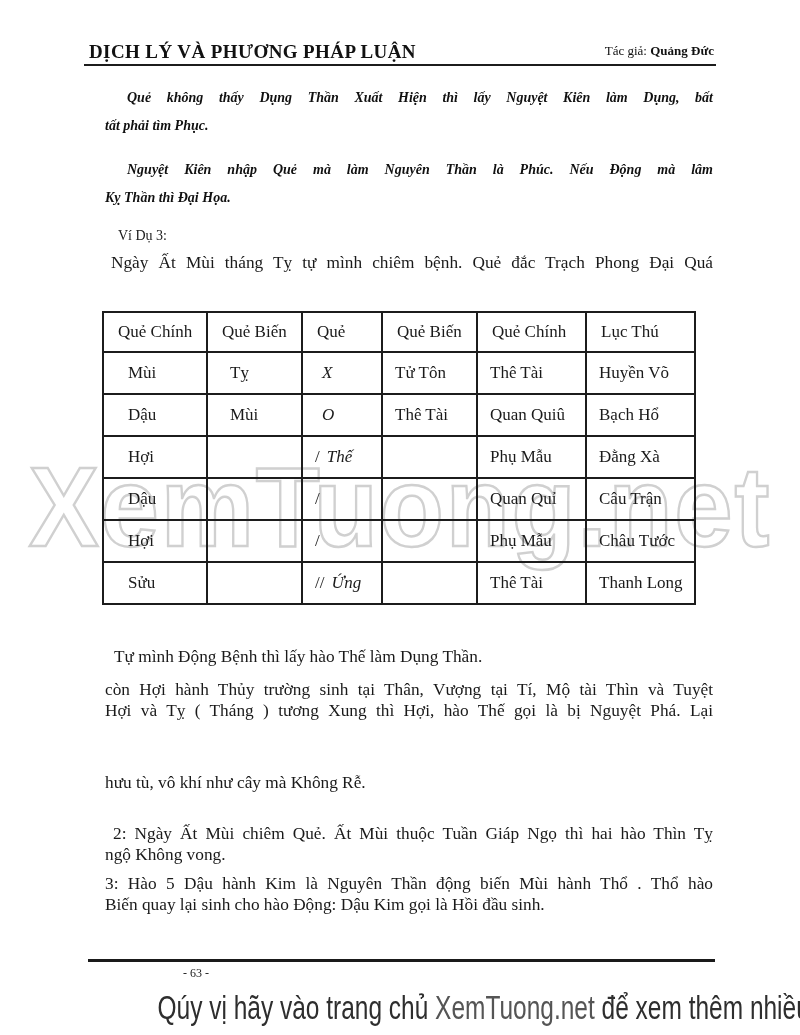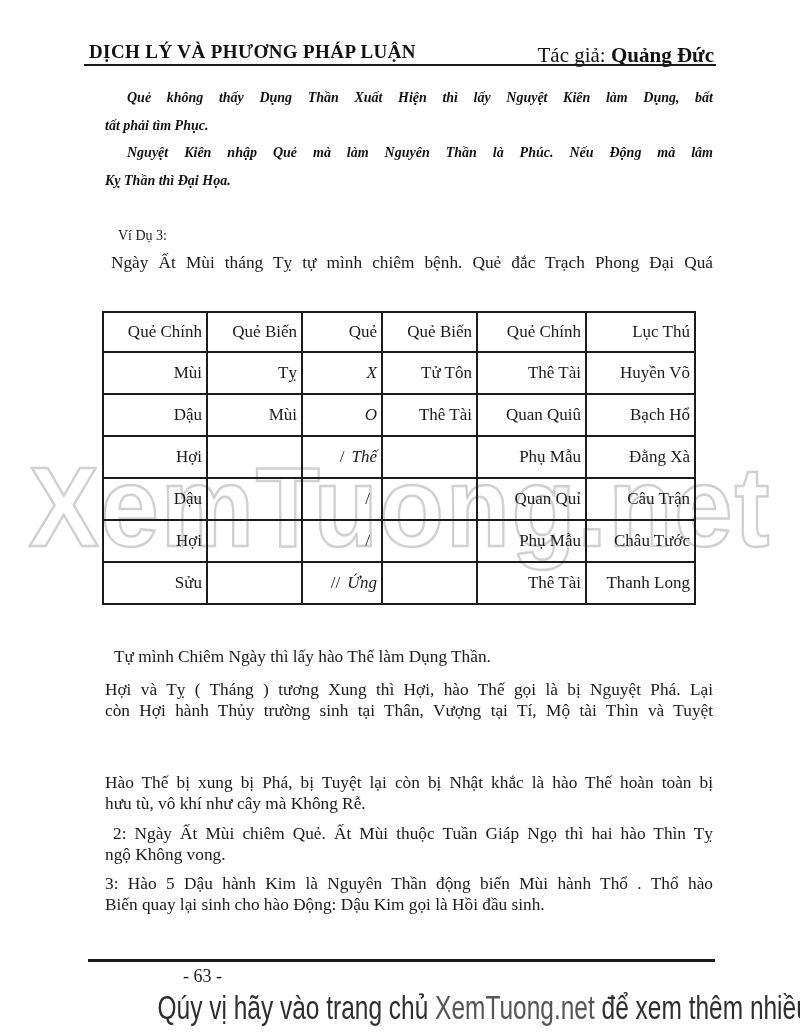--- a/index.html
+++ b/index.html
@@ -14,21 +14,21 @@
     color: #1a1a1a;
   }
   
   .hdr-title {
     position: absolute; left: 89px; top: 41px;
     font-size: 19px; font-weight: 700; letter-spacing: 0.4px;
     color: #111;
   }
   .hdr-author {
     position: absolute; right: 86px; top: 43px;
-    font-size: 21px; color: #111; white-space: nowrap;
+    font-size: 13px; color: #111; white-space: nowrap;
   }
   .hdr-author .bold { font-weight: 700; }
   .hdr-rule {
     position: absolute; left: 84px; top: 64px;
     width: 632px; height: 2px; background: #1c1c1c;
   }
   
   .para { position: absolute; left: 105px; width: 608px; }
   .line {
     text-align: justify; text-align-last: justify;
@@ -41,21 +41,21 @@
   .heading-line { font-size: 14px; line-height: 24px; }
   
   .hex-table {
     position: absolute; left: 102px; top: 311px;
     border-collapse: collapse; table-layout: fixed; width: 592px;
     font-size: 17px; background: transparent;
     z-index: 2;
   }
   .hex-table th, .hex-table td {
     border: 2px solid #1c1c1c; font-weight: 400;
-    vertical-align: middle; text-align: right;
+    vertical-align: middle; text-align: left;
     padding: 0 4px 0 12px; overflow: hidden;
   }
   .hex-table thead tr { height: 40px; }
   .hex-table tbody tr { height: 42px; }
   .hex-table th { padding-left: 14px; }
   .hex-table td.c1 { padding-left: 24px; }
   .hex-table td.c2 { padding-left: 22px; }
   .hex-table .word { font-style: italic; margin-left: 7px; }
   
   .watermark {
@@ -68,21 +68,21 @@
     z-index: 1; pointer-events: none;
   }
   .content-layer { position: relative; z-index: 2; }
   
   .ft-rule {
     position: absolute; left: 88px; top: 959px;
     width: 627px; height: 3px; background: #1a1a1a;
   }
   .page-num {
     position: absolute; left: 183px; top: 966px;
-    font-size: 18px; color: #1a1a1a;
+    font-size: 12px; color: #1a1a1a;
   }
   .banner {
     position: absolute; left: 0; top: 988px; width: 800px;
     text-align: center; white-space: nowrap;
   }
   .banner-text {
     display: inline-block;
     transform: scaleX(0.72); transform-origin: center;
     font-family: "Liberation Sans", "DejaVu Sans", sans-serif;
     font-size: 34px; color: #2e2e2e; letter-spacing: 0;
@@ -102,21 +102,21 @@
     <div class="hdr-author">
       <span>Tác giả:</span>
       <span class="bold">Quảng Đức</span>
     </div>
     <div class="hdr-rule"></div>
 
     <div class="para intro-para" style="top:84px">
       <div class="line" style="padding-left:22px">Quẻ không thấy Dụng Thần Xuất Hiện thì lấy Nguyệt Kiên làm Dụng, bất</div>
       <div class="line last">tất phải tìm Phục.</div>
     </div>
-    <div class="para intro-para" style="top:139px">
+    <div class="para intro-para" style="top:156px">
       <div class="line" style="padding-left:22px">Nguyệt Kiên nhập Quẻ mà làm Nguyên Thần là Phúc. Nếu Động mà lâm</div>
       <div class="line last">Kỵ Thần thì Đại Họa.</div>
     </div>
 
     <div class="para heading-line" style="top:224px">
       <div class="line last" style="padding-left:13px">Ví Dụ 3:</div>
     </div>
     <div class="para body-para" style="top:252px">
       <div class="line" style="padding-left:6px"><span class="it">Ngày Ất Mùi tháng Tỵ</span><span>  tự mình chiêm bệnh. Quẻ đắc </span><span class="it">Trạch Phong Đại Quá</span></div>
     </div>
@@ -186,30 +186,29 @@
           <td class="c2"></td>
           <td><span>//</span><span class="word">Ứng</span></td>
           <td></td>
           <td>Thê Tài</td>
           <td>Thanh Long</td>
         </tr>
       </tbody>
     </table>
 
     <div class="para body-para" style="top:646px">
-      <div class="line last" style="padding-left:9px"><span>Tự mình </span><span class="it">Chiêm Ngày</span><span> thì lấy hào </span><span class="it">Thế làm Dụng Thần.</span></div>
+      <div class="line last" style="padding-left:9px"><span>Tự mình </span><span class="it">Động Bệnh</span><span> thì lấy hào </span><span class="it">Thế làm Dụng Thần.</span></div>
     </div>
 
     <div class="para body-para" style="top:679px">
+      <div class="line"><span>còn </span><span class="it">Hợi hành Thủy trường sinh tại Thân, Vượng tại Tí, Mộ tài Thìn và Tuyệt</span></div>
       <div class="line"><span>Hợi và Tỵ ( Tháng ) tương Xung thì Hợi, hào Thế gọi là bị </span><span class="it">Nguyệt Phá</span><span>. Lại</span></div>
-      <div class="line"><span>còn </span><span class="it">Hợi hành Thủy trường sinh tại Thân, Vượng tại Tí, Mộ tài Thìn và Tuyệt</span></div>
     </div>
 
     <div class="para body-para" style="top:772px">
-      <div class="line">Hào Thế bị xung bị Phá, bị Tuyệt lại còn bị Nhật khắc là hào Thế hoàn toàn bị</div>
       <div class="line last">hưu tù, vô khí như cây mà Không Rễ.</div>
     </div>
 
     <div class="para body-para" style="top:823px">
       <div class="line" style="padding-left:8px"><span>2: Ngày Ất Mùi chiêm Quẻ. Ất Mùi thuộc Tuần Giáp Ngọ thì hai hào </span><span class="it">Thìn Tỵ</span></div>
       <div class="line last"><span class="it">ngộ Không vong.</span></div>
     </div>
 
     <div class="para body-para" style="top:873px">
       <div class="line"><span>3: Hào 5 Dậu hành Kim là Nguyên Thần động biến Mùi hành Thổ . Thổ hào</span></div>

